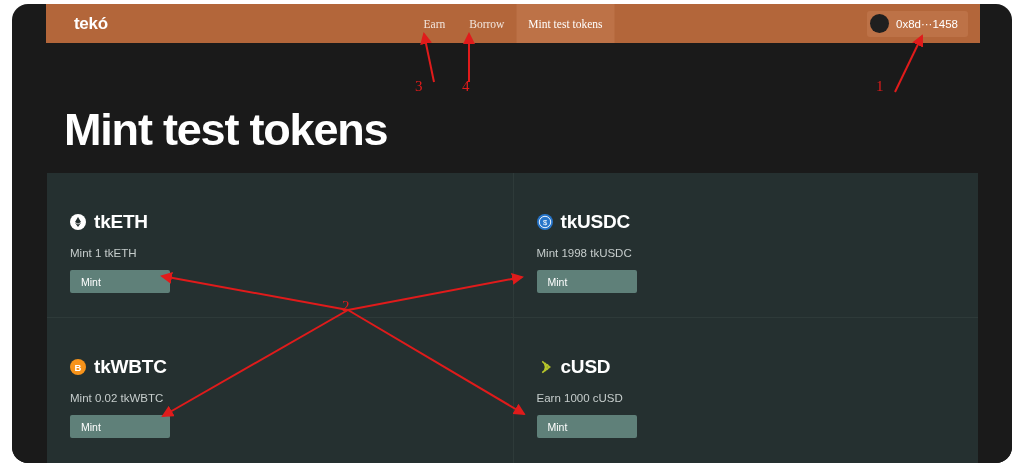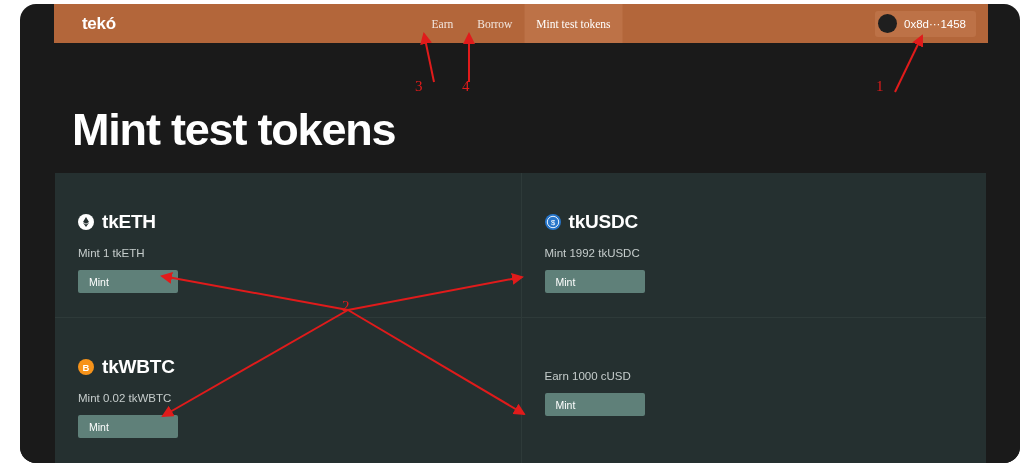--- a/index.html
+++ b/index.html
@@ -11,21 +11,21 @@
     width: 1024px;
     height: 471px;
     overflow: hidden;
     font-family: "Liberation Sans", sans-serif;
     -webkit-font-smoothing: antialiased;
   }
 
   
   .window {
     position: absolute;
-    left: 20px;
+    left: 12px;
     top: 4px;
     width: 1000px;
     height: 459px;
     background: #1a1a1a;
     border-radius: 16px;
     overflow: hidden;
   }
 
   
   .header {
@@ -236,37 +236,46 @@
 
       <div class="card col2">
         <div class="card-head">
           <svg class="tk-icon" viewBox="0 0 16 16">
             <circle cx="8" cy="8" r="8" fill="#2775ca"></circle>
             <circle cx="8" cy="8" r="5.7" fill="none" stroke="#ffffff" stroke-width="0.9"></circle>
             <text x="8" y="11.3" font-size="7.6" font-family="Liberation Sans, sans-serif" fill="#ffffff" text-anchor="middle">$</text>
           </svg>
           <span class="token-name">tkUSDC</span>
         </div>
-        <div class="card-sub">Mint 1992 tkUSDC</div>
+        <div class="card-sub">Mint 1998 tkUSDC</div>
         <button class="mint-btn">Mint</button>
       </div>
 
       <div class="card row2">
         <div class="card-head">
           <svg class="tk-icon" viewBox="0 0 16 16">
             <circle cx="8" cy="8" r="8" fill="#f7931a"></circle>
             <text x="8" y="11.6" font-size="9.5" font-weight="bold" font-family="Liberation Sans, sans-serif" fill="#ffffff" text-anchor="middle">B</text>
           </svg>
           <span class="token-name">tkWBTC</span>
         </div>
         <div class="card-sub">Mint 0.02 tkWBTC</div>
         <button class="mint-btn">Mint</button>
       </div>
 
       <div class="card col2 row2">
+        <div class="card-head">
+          <svg class="tk-icon" viewBox="0 0 16 16">
+            <path d="M5.2 2.3 A6.6 6.6 0 0 1 5.2 13.7" fill="none" stroke="#b8c72b" stroke-width="1.5"></path>
+            <path d="M7.6 3.9 A4.7 4.7 0 0 1 7.6 12.1" fill="none" stroke="#b8c72b" stroke-width="1.5"></path>
+            <path d="M10 5.5 A2.9 2.9 0 0 1 10 10.5" fill="none" stroke="#b8c72b" stroke-width="1.5"></path>
+            <path d="M12.3 7.1 A1.1 1.1 0 0 1 12.3 8.9" fill="none" stroke="#b8c72b" stroke-width="1.5"></path>
+          </svg>
+          <span class="token-name">cUSD</span>
+        </div>
         <div class="card-sub">Earn 1000 cUSD</div>
         <button class="mint-btn">Mint</button>
       </div>
 
     </div>
   </div>
 </div>
 
 <svg class="anno">
   <defs>

